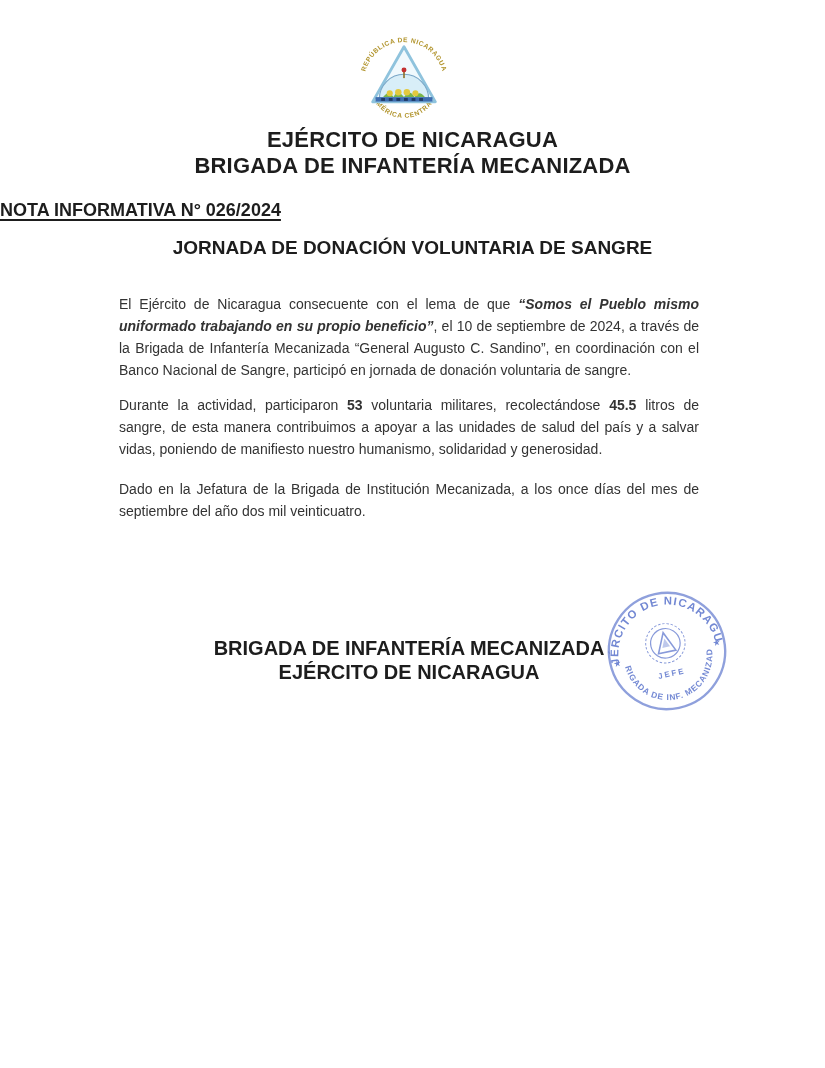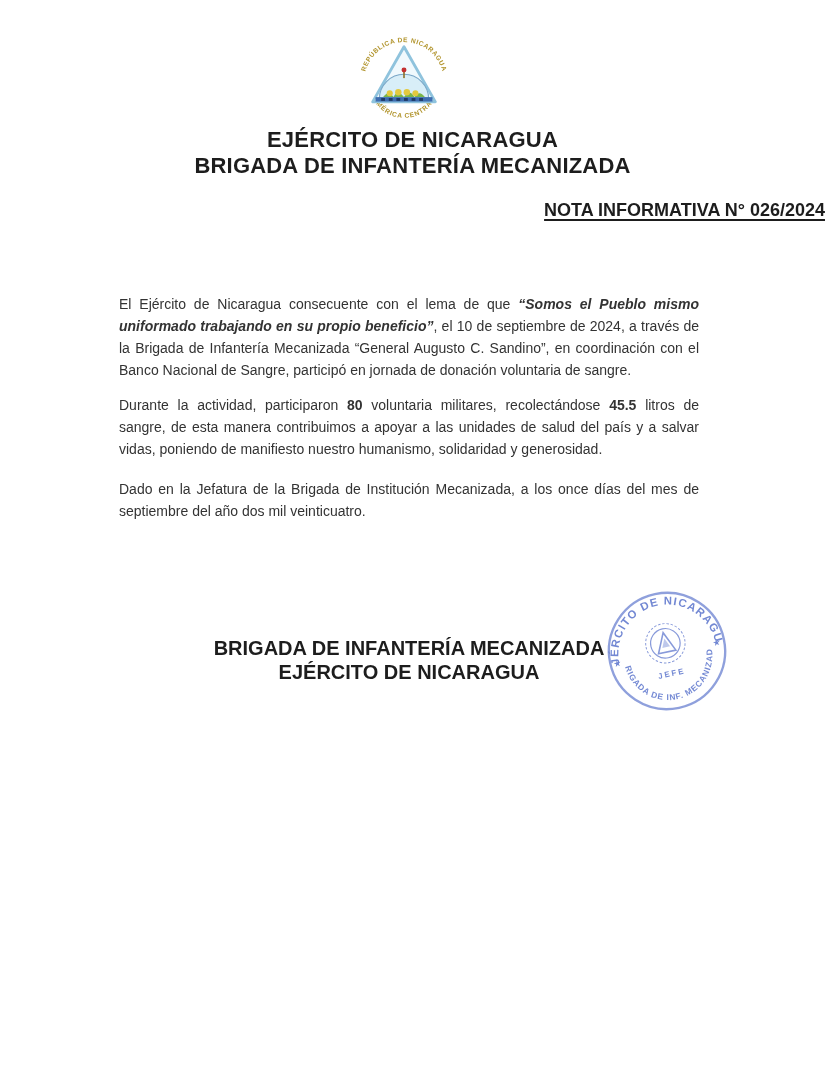--- a/index.html
+++ b/index.html
@@ -27,21 +27,21 @@
     font-weight: bold;
     font-size: 22px;
     line-height: 26px;
     color: #1d1d1d;
     letter-spacing: 0.2px;
   }
   .nota-line {
     position: absolute;
     left: 0; top: 200px;
     width: 825px;
-    text-align: right;
+    text-align: left;
     font-weight: bold;
     font-size: 18px;
     color: #1d1d1d;
   }
   .nota-line span {
     text-decoration: underline;
     text-underline-offset: 3px;
     text-decoration-thickness: 2px;
   }
   .subject-line {
@@ -130,25 +130,26 @@
 
   <div class="title-block">
     <div>EJÉRCITO DE NICARAGUA</div>
     <div>BRIGADA DE INFANTERÍA MECANIZADA</div>
   </div>
 
   <div class="nota-line">
     <span>NOTA INFORMATIVA N° 026/2024</span>
   </div>
 
+  <div class="subject-line">JORNADA DE DONACIÓN VOLUNTARIA DE SANGRE</div>
 
   <div class="body-block">
     <p class="p1"><span>El Ejército de Nicaragua consecuente con el lema de que </span><span class="bi">“Somos el Pueblo mismo uniformado trabajando en su propio beneficio”</span><span>, el 10 de septiembre de 2024, a través de la Brigada de Infantería Mecanizada “General Augusto C. Sandino”, en coordinación con el Banco Nacional de Sangre, participó en jornada de donación voluntaria de sangre.</span></p>
 
-    <p class="p2"><span>Durante la actividad, participaron </span><span class="b">80</span><span> voluntaria militares, recolectándose </span><span class="b">45.5</span><span> litros de sangre, de esta manera contribuimos a apoyar a las unidades de salud del país y a salvar vidas, poniendo de manifiesto nuestro humanismo, solidaridad y generosidad.</span></p>
+    <p class="p2"><span>Durante la actividad, participaron </span><span class="b">53</span><span> voluntaria militares, recolectándose </span><span class="b">45.5</span><span> litros de sangre, de esta manera contribuimos a apoyar a las unidades de salud del país y a salvar vidas, poniendo de manifiesto nuestro humanismo, solidaridad y generosidad.</span></p>
 
 
 
     <p class="p5">Dado en la Jefatura de la Brigada de Institución Mecanizada, a los once días del mes de septiembre del año dos mil veinticuatro.</p>
   </div>
 
   <div class="footer-block">
     <div>BRIGADA DE INFANTERÍA MECANIZADA</div>
     <div>EJÉRCITO DE NICARAGUA</div>
   </div>

